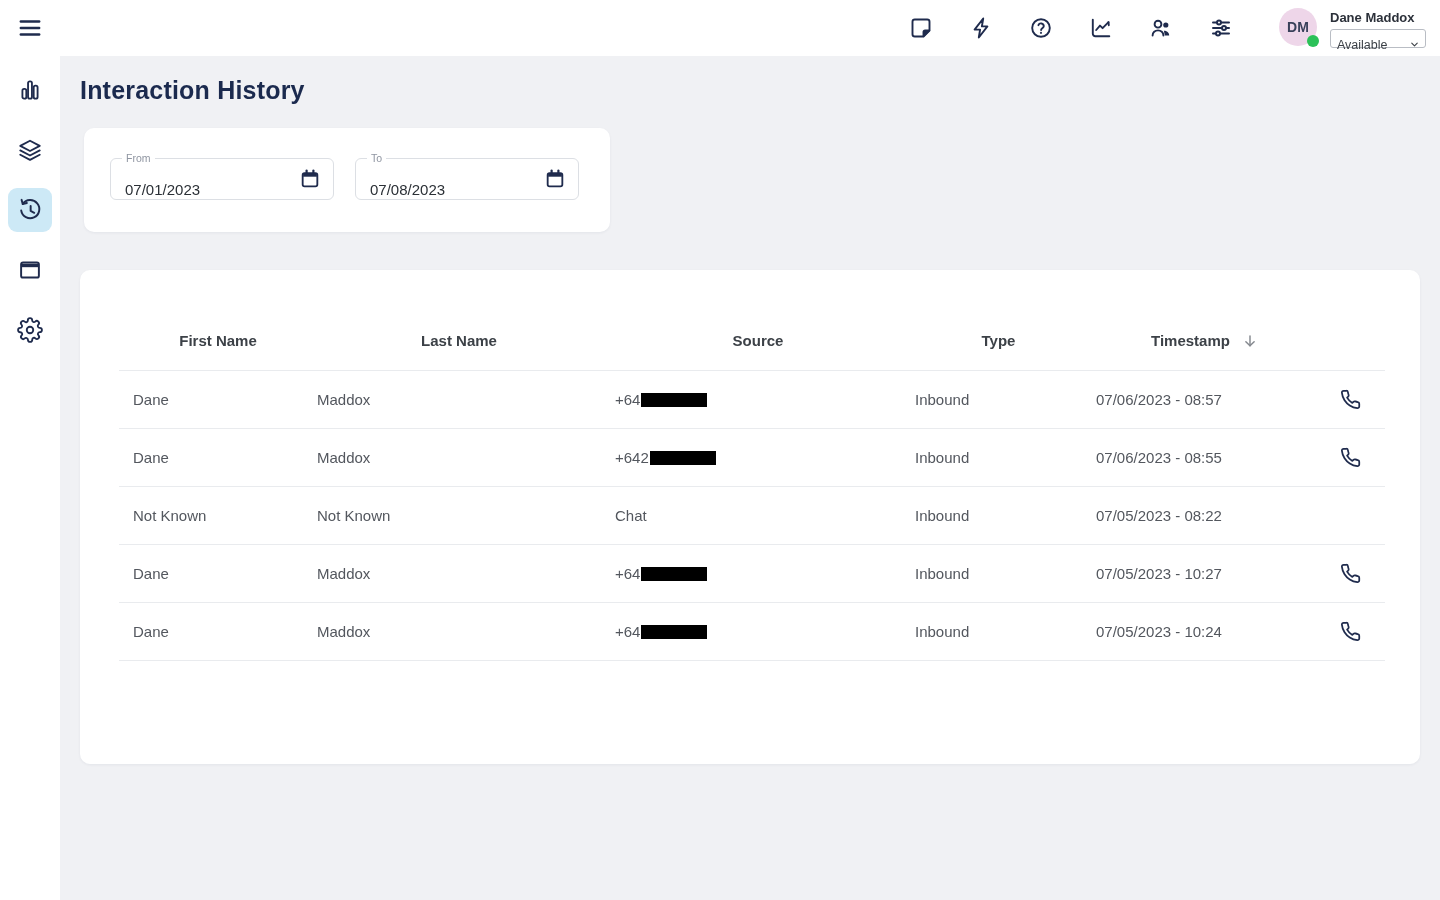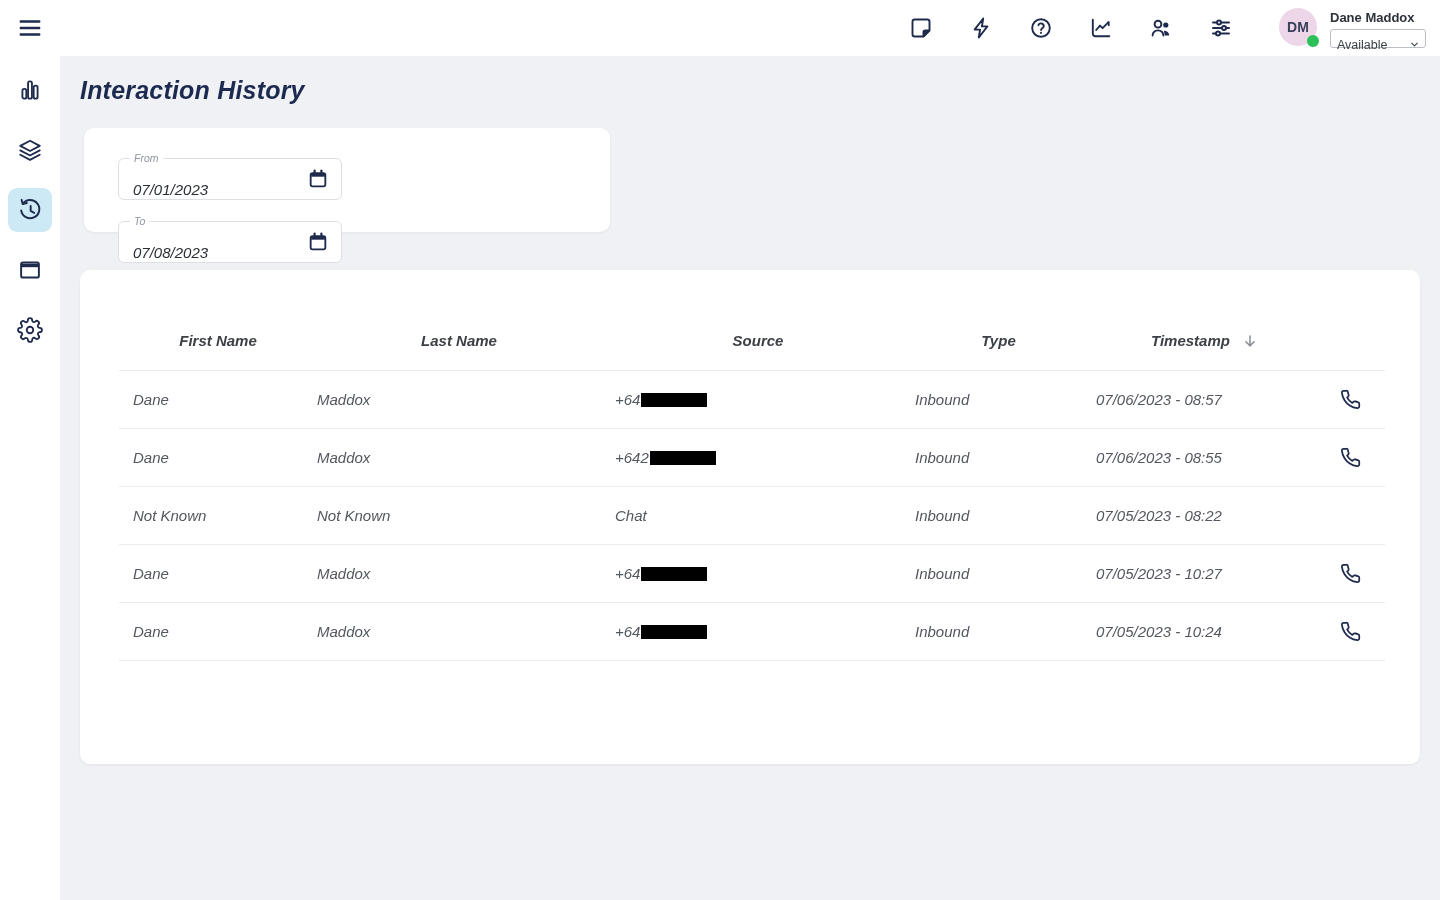--- a/index.html
+++ b/index.html
@@ -28,27 +28,27 @@
                    display:flex; align-items:center; justify-content:space-between;
                    padding:12px 5px 0 6px; font-size:12.5px; color:#3c4147; cursor:pointer; background:#fff; }
   
   .sidebar { position:absolute; top:56px; left:0; width:60px; height:844px; background:#fff; z-index:4;
              display:flex; flex-direction:column; align-items:center; padding-top:12px; }
   .side-item { width:44px; height:44px; border-radius:9px; display:flex; align-items:center;
                justify-content:center; margin-bottom:16px; cursor:pointer; }
   .side-item.active { background:#cde9f6; }
   .side-item svg { width:26px; height:26px; display:block; }
   
-  .main { position:absolute; left:60px; top:56px; width:1380px; height:844px; background:#f0f1f4;font-style:italic; }
+  .main { position:absolute; left:60px; top:56px; width:1380px; height:844px; background:#f0f1f4; }
   .page-title { font-size:25px; font-weight:bold; color:#1b2a4e; letter-spacing:.2px;
                 margin:20px 0 0 20px; }
   
   .filter-card { position:absolute; left:24px; top:72px; width:526px; height:104px;
                  background:#fff; border-radius:10px; box-shadow:0 1px 3px rgba(20,30,60,.06); }
-  .filter-fields { display:flex; gap:21px; padding:30px 0 0 34px;flex-direction:column; }
+  .filter-fields { display:flex; gap:21px; padding:30px 0 0 26px; }
   .date-field { position:relative; width:224px; height:42px; border:1px solid #dcdfe4;
                 border-radius:6px; background:#fff; display:flex; align-items:center; cursor:text; }
   .date-label { position:absolute; top:-7px; left:11px; background:#fff; padding:0 4px;
                 font-size:10.5px; color:#8f95a1; }
   .date-value { font-size:15px; color:#2b3036; padding-left:14px; flex:1;margin-top:20px; }
   .cal-btn { width:22px; height:22px; margin-right:12px; cursor:pointer; flex:0 0 auto; }
   
   .table-card { position:absolute; left:20px; top:214px; width:1340px; height:494px;
                 background:#fff; border-radius:10px; box-shadow:0 1px 3px rgba(20,30,60,.06); }
   table.itable { border-collapse:collapse; table-layout:fixed; width:1266px; margin:42px 35px 0 39px; }

